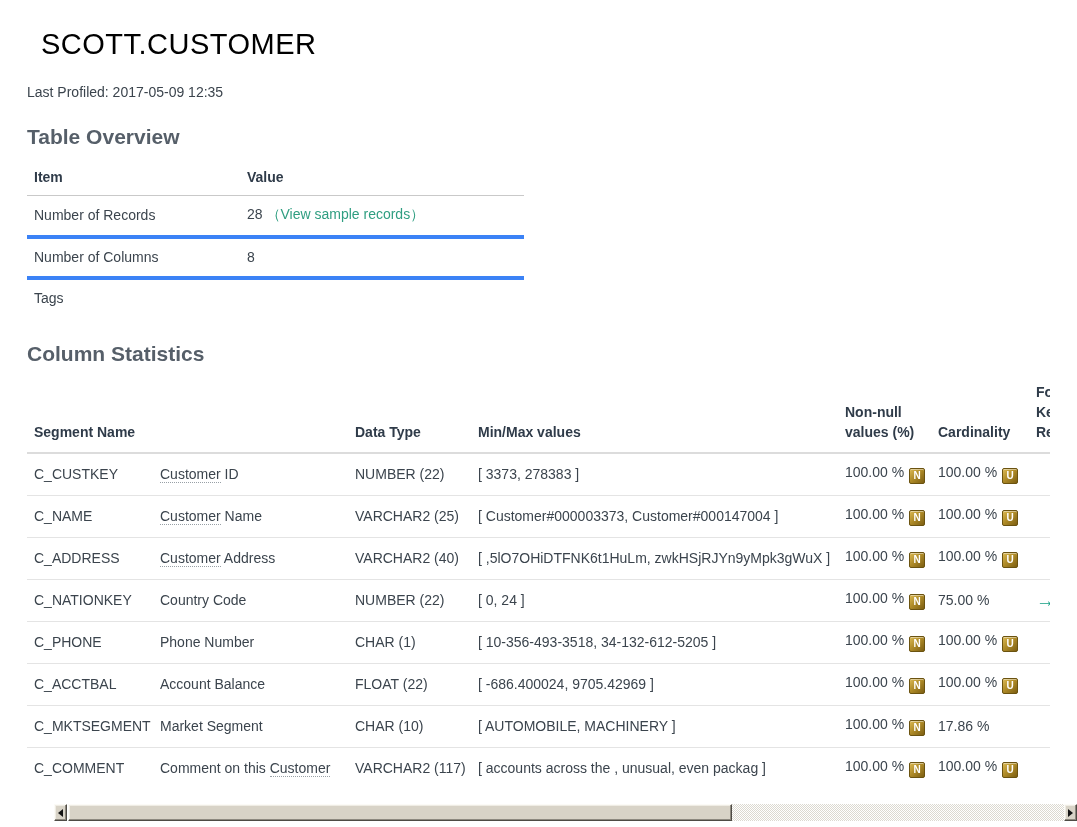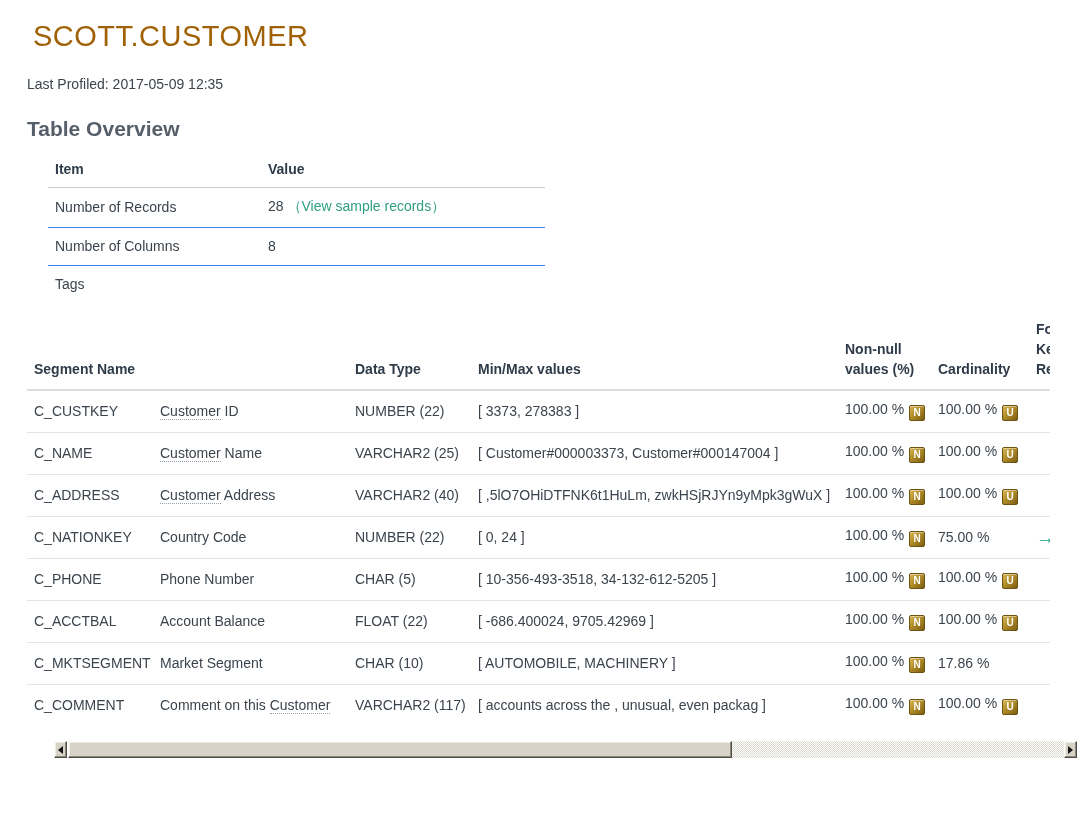--- a/index.html
+++ b/index.html
@@ -5,36 +5,36 @@
   * { box-sizing: content-box; }
   html,body { margin:0; padding:0; background:#fff; }
   body {
     width:1077px; height:827px; overflow:hidden;
     font-family:"Liberation Sans","DejaVu Sans",sans-serif;
     color:#3b444d;
   }
   .page { padding:14px 0 0 27px; }
 
   h1.title {
-    font-size:29px; font-weight:400; color:#a16207;
-    margin:6px; letter-spacing:0.5px;
+    font-size:29px; font-weight:400; color:#000000;
+    margin:14px; letter-spacing:0.5px;
   }
   .profiled { font-size:14px; margin:23px 0 0 0; color:#3b444d; }
 
   h2.section { font-size:21px; font-weight:700; color:#565f69; margin:25px 0 0 0; }
 
   table { border-collapse:collapse; font-size:14px; color:#3b444d; }
 
   
-  .overview { width:497px; margin-top:11px; table-layout:fixed;margin-left:21px; }
+  .overview { width:497px; margin-top:11px; table-layout:fixed; }
   .overview th {
     text-align:left; font-weight:700; color:#2f3b49;
     padding:9px 8px 10px 7px; border-bottom:1px solid #c9c9c9;
   }
-  .overview td { padding:10px 8px 11px 7px; border-bottom:1px solid #3b82f6; height:16px; }
+  .overview td { padding:10px 8px 11px 7px; border-bottom:4px solid #3b82f6; height:16px; }
   .overview tr:last-child td { border-bottom:none; }
   .tlink { color:var(--link-color,#2f9e81); text-decoration:none; cursor:pointer; }
 
   
   .stats-clip { width:1023px; overflow:hidden; margin-top:16px; }
   .stats { width:1090px; table-layout:fixed; }
   .stats th {
     text-align:left; vertical-align:bottom; font-weight:700; color:#2f3b49;
     padding:0 8px 10px 7px; border-bottom:2px solid #dcdcdc; line-height:20px;
   }
@@ -95,20 +95,21 @@
           <td>Number of Columns</td>
           <td><span>8</span></td>
         </tr>
         <tr>
           <td>Tags</td>
           <td><span></span></td>
         </tr>
       </tbody>
   </table>
 
+  <h2 class="section">Column Statistics</h2>
   <div class="stats-clip">
     <table class="stats">
       <colgroup>
         <col style="width:126px">
           <col style="width:195px">
           <col style="width:123px">
         <col style="width:367px">
           <col style="width:93px">
           <col style="width:98px">
           <col style="width:88px">
@@ -157,21 +158,21 @@
             <td>Country Code</td>
             <td>NUMBER (22)</td>
             <td>[ 0, 24 ]</td>
             <td><span>100.00 %</span><span class="cbadge">N</span></td>
             <td><span>75.00 %</span></td>
             <td><span class="fk-arrow">→</span></td>
           </tr>
           <tr>
             <td>C_PHONE</td>
             <td>Phone Number</td>
-            <td>CHAR (5)</td>
+            <td>CHAR (1)</td>
             <td>[ 10-356-493-3518, 34-132-612-5205 ]</td>
             <td><span>100.00 %</span><span class="cbadge">N</span></td>
             <td><span>100.00 %</span><span class="cbadge">U</span></td>
             <td></td>
           </tr>
           <tr>
             <td>C_ACCTBAL</td>
             <td>Account Balance</td>
             <td>FLOAT (22)</td>
             <td>[ -686.400024, 9705.42969 ]</td>

